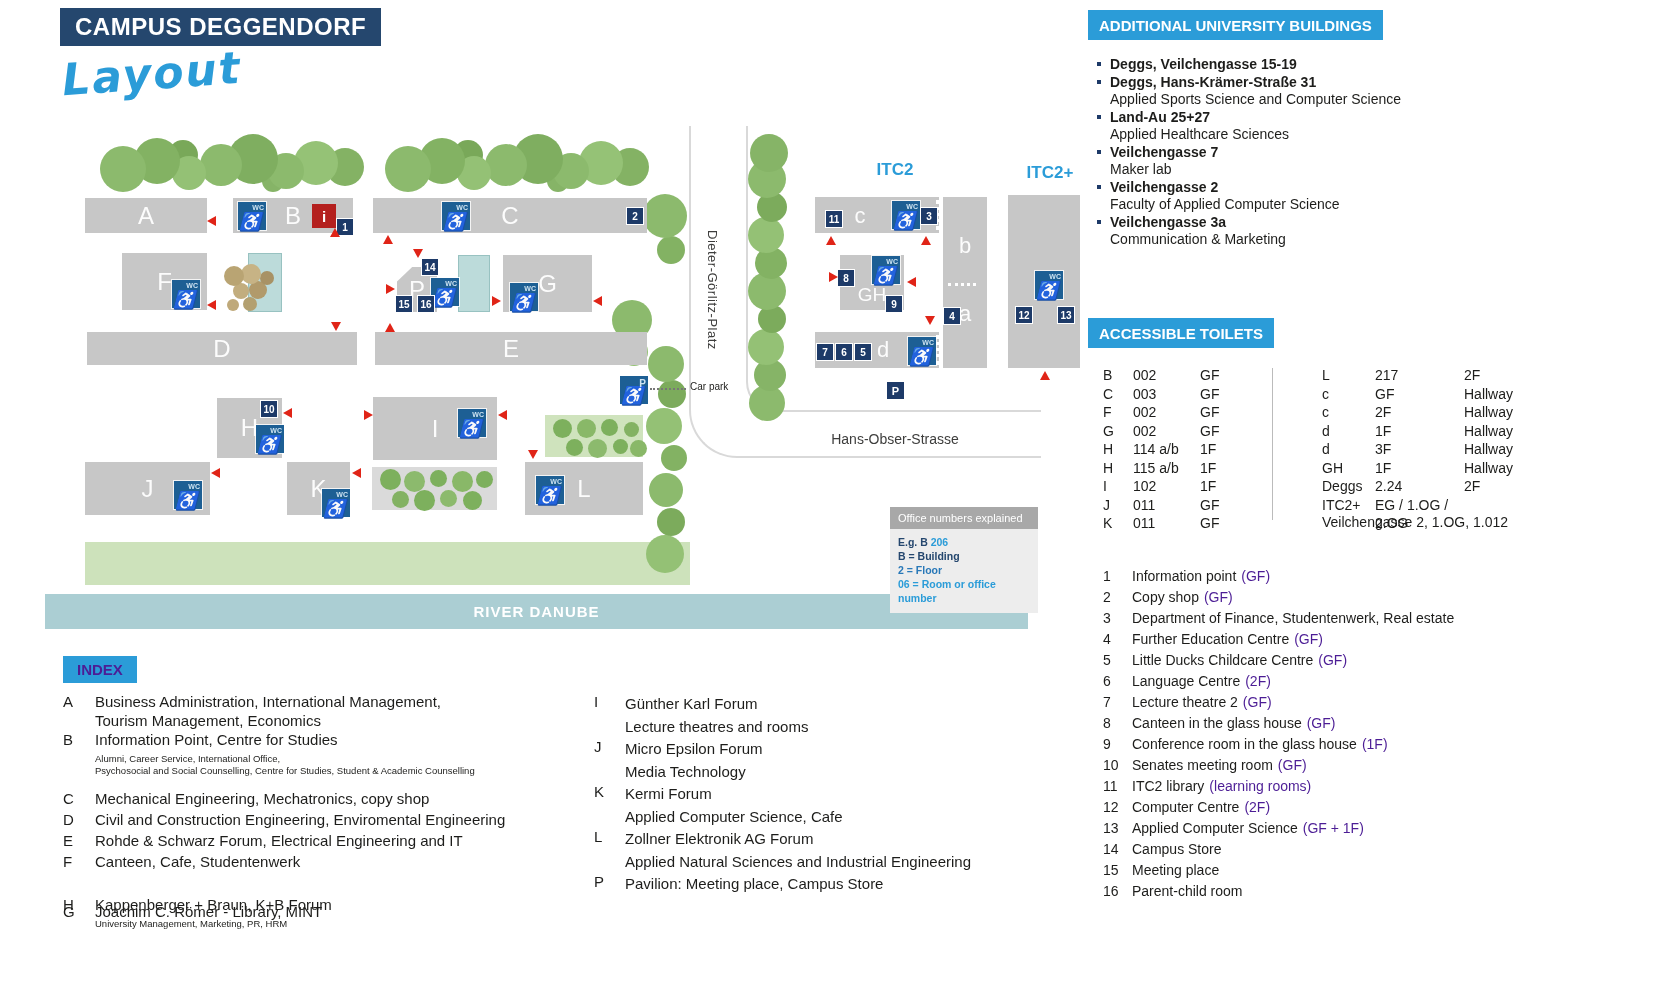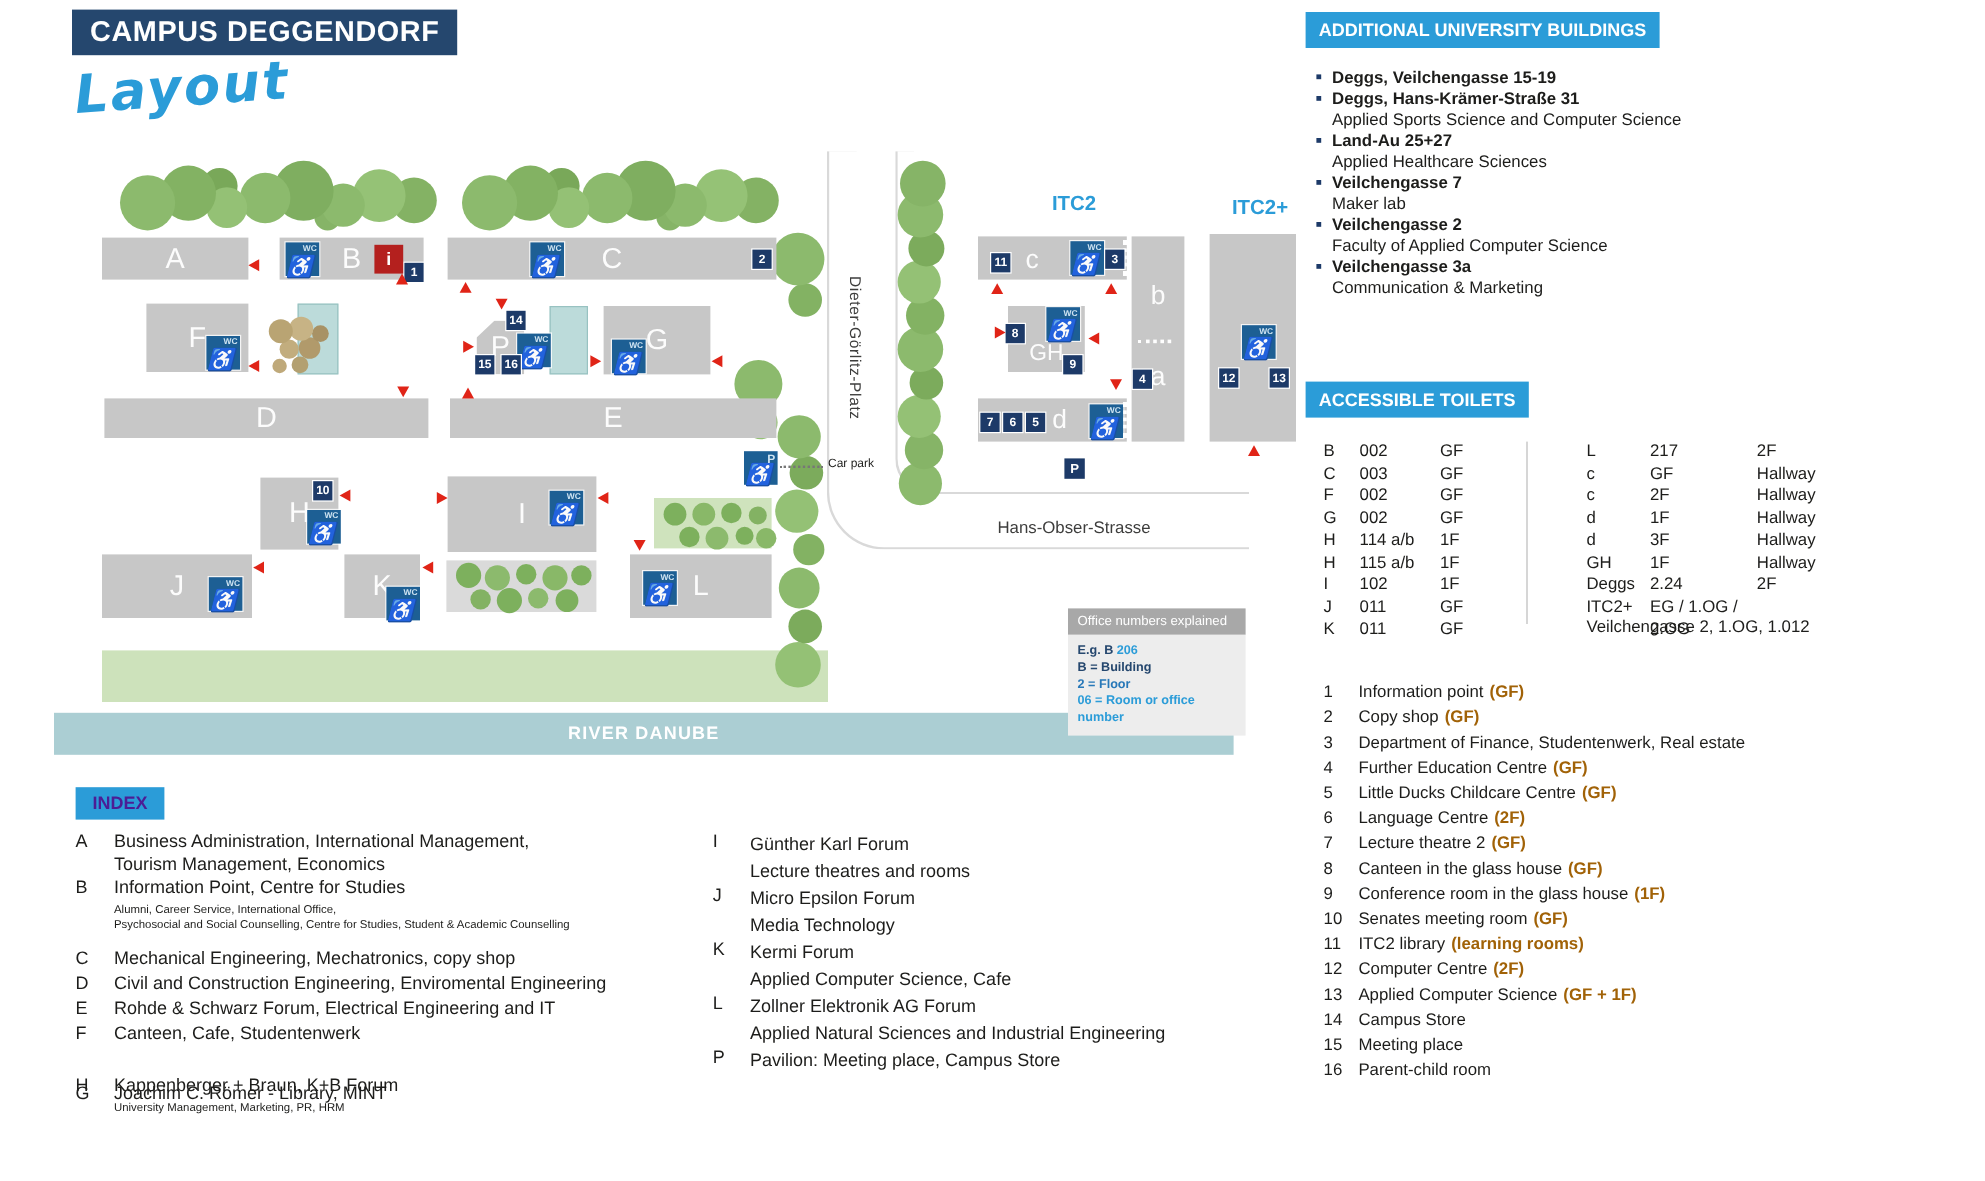--- a/index.html
+++ b/index.html
@@ -72,21 +72,21 @@
   .trow { display:flex; font-size:14px; height:18.5px; line-height:18.5px; }
   #toilets-left { position:absolute; left:1103px; top:366px; }
   #toilets-left .tc1 { width:30px; } #toilets-left .tc2 { width:67px; } #toilets-left .tc3 { width:60px; }
   #toilets-divider { position:absolute; left:1272px; top:368px; width:1px; height:152px; background:#bbb; }
   #toilets-right { position:absolute; left:1322px; top:366px; }
   #toilets-right .tc1 { width:53px; } #toilets-right .tc2 { width:89px; } #toilets-right .tc3 { width:70px; }
   #toilets-footer { position:absolute; left:1322px; top:514px; font-size:14px; }
   #locations { position:absolute; left:1103px; top:566px; }
   .lrow { display:flex; font-size:14px; height:21px; line-height:21px; }
   .lnum { width:29px; }
-  .lnote { color:#a16207; margin-left:5px;font-weight:bold; }
+  .lnote { color:#4c1d95; margin-left:5px; }
 </style>
 </head>
 <body>
 
 <div id="title-box">CAMPUS DEGGENDORF</div>
 <div id="layout-script">Layout</div>
 
 <div id="map" style="position:absolute;left:0;top:0;width:1654px;height:640px;">
 
   <div class="road" style="left:689px;top:126px;width:352px;height:332px;border-bottom-left-radius:48px;"></div>

